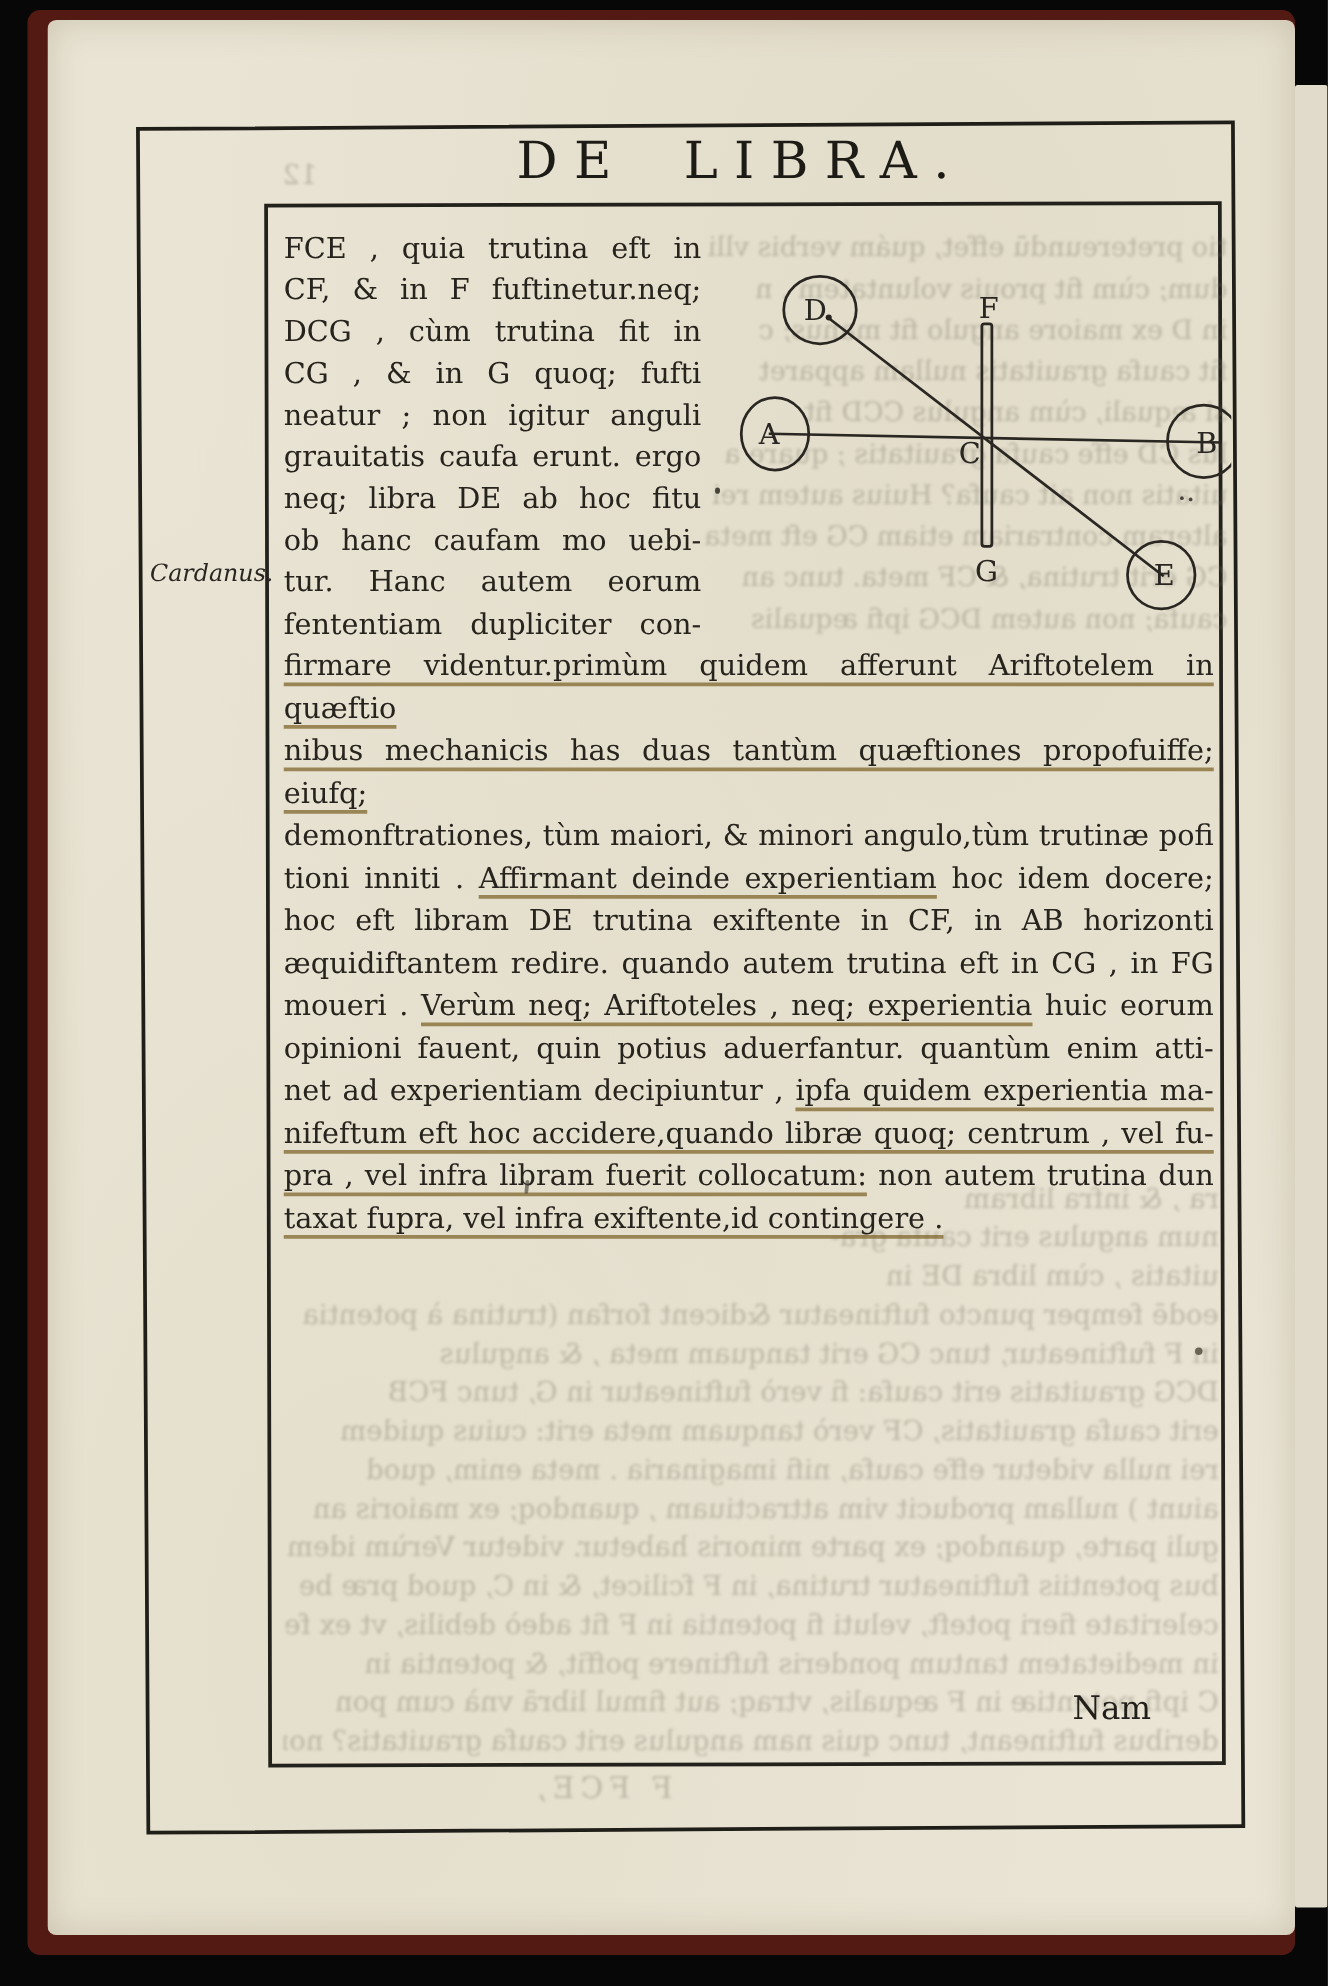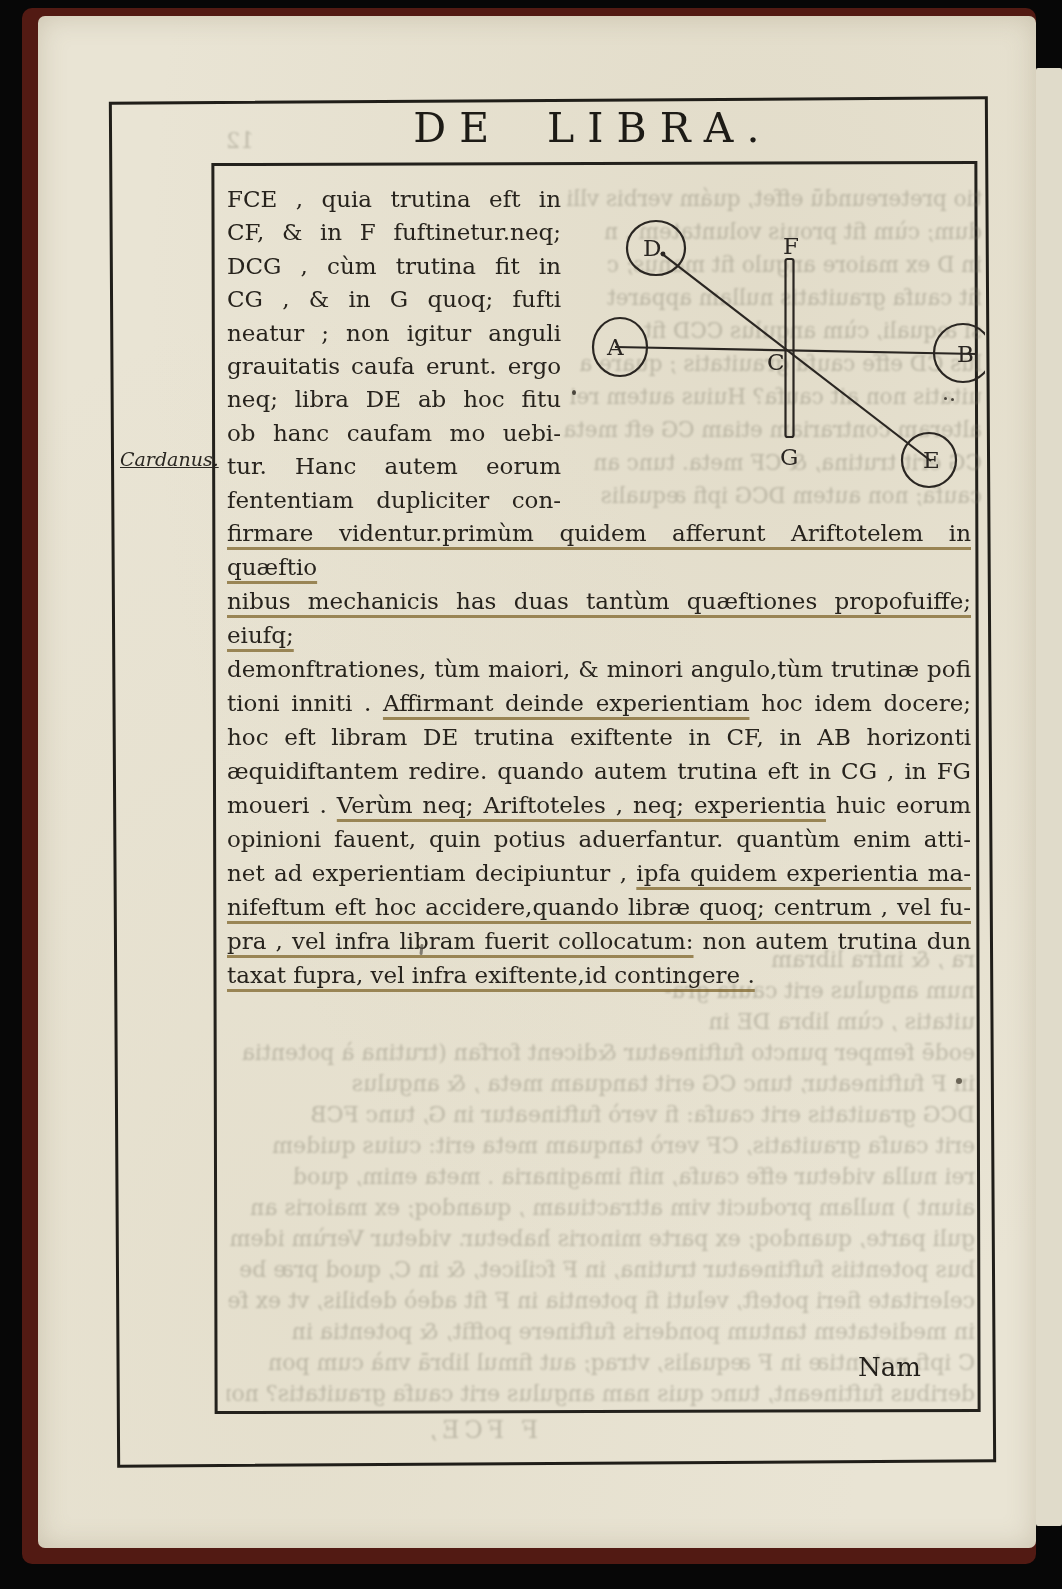--- a/index.html
+++ b/index.html
@@ -32,21 +32,21 @@
   .line{white-space:nowrap;}
   #narrow-col{position:absolute;left:189px;top:167px;width:334px;font-size:23px;}
   #narrow-col .line{line-height:33.4px;text-align:justify;text-align-last:justify;white-space:normal;}
   #full-col{position:absolute;left:189px;top:500px;width:744px;font-size:23px;}
   #full-col .line{line-height:34px;text-align:justify;text-align-last:justify;white-space:normal;}
   #full-col .line:last-child{text-align-last:left;}
   .u{text-decoration:underline;text-decoration-color:rgba(124,97,38,.72);
      text-decoration-thickness:2.5px;text-underline-offset:6px;text-decoration-skip-ink:none;}
   
   #margin-note{position:absolute;left:82px;top:432px;width:100px;font-style:italic;
-               font-size:19px;color:#2a2722;text-decoration:underline;}
+               font-size:19px;color:#2a2722;}
   
   #catchword{position:absolute;left:820px;top:1336px;width:120px;font-size:26px;color:#221f1a;}
   
   .ghost{position:absolute;transform:scaleX(-1);filter:blur(1.1px);opacity:.42;color:#84806f;}
   #ghost-top{left:518px;top:166px;width:426px;font-size:21.5px;}
   #ghost-top .line{line-height:33px;}
   #ghost-bottom{left:189px;top:928px;width:748px;font-size:22px;}
   #ghost-bottom .line{line-height:31px;white-space:nowrap;overflow:hidden;}
   #ghost-pagenum{left:188px;top:112px;font-size:22px;}
   #ghost-sig{left:170px;top:1400px;width:330px;font-size:24px;letter-spacing:.2em;}

